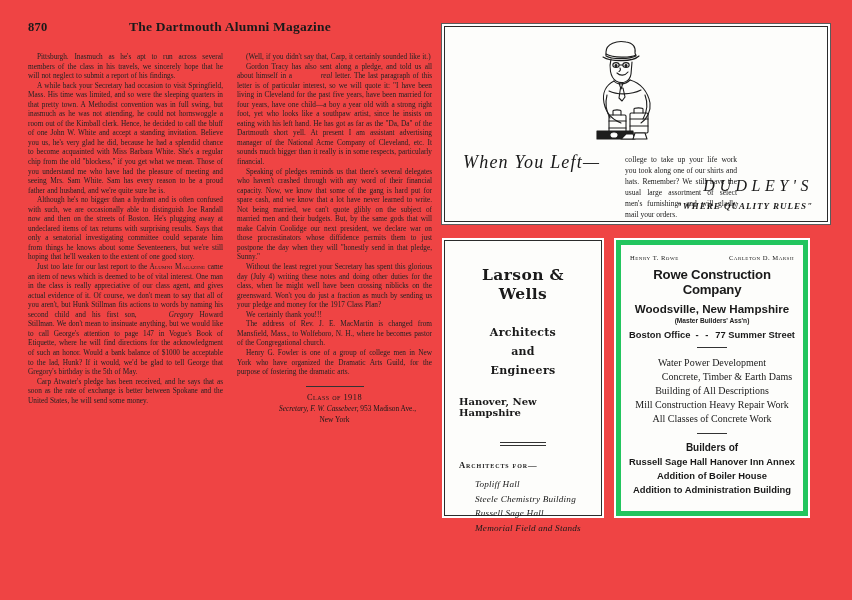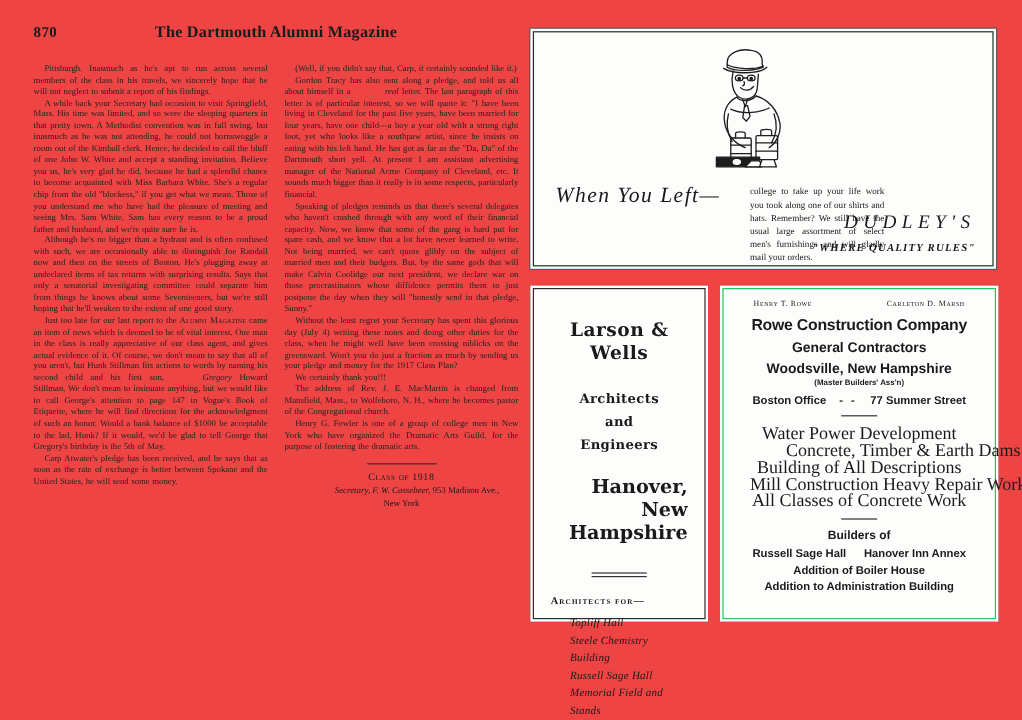--- a/index.html
+++ b/index.html
@@ -187,22 +187,22 @@
     letter-spacing: .4px;
     margin-bottom: 20px;
   }
   .larson-line {
     text-align: center;
     font-size: 11px;
     line-height: 19px;
     letter-spacing: .3px;
   }
   .larson-loc {
-    text-align: right;
-    font-size: 16px;
+    text-align: left;
+    font-size: 10px;
     margin-top: 16px;
     font-family: "DejaVu Serif", serif;
     font-weight: bold;
     letter-spacing: 0;
   }
   .mini-rule {
     width: 46px;
     height: 0;
     border-top: 1px solid #333;
     border-bottom: 1px solid #333;
@@ -224,26 +224,26 @@
   .larson-works li {
     font-style: italic;
     font-size: 9.2px;
     line-height: 14.5px;
     letter-spacing: .2px;
   }
 
   
   .ad-rowe {
     position: relative;
-    width: 228px;
+    width: 192px;
     height: 276px;
-    border: 1px solid #22c55e;
+    border: 5px solid #22c55e;
     box-shadow: 0 0 0 2px #fff, 0 0 0 2px #4a4a4a;
     box-sizing: border-box;
-    padding: 8px 22px;
+    padding: 8px 6px;
     background: #fdfdfb;
     font-family: "Liberation Sans", sans-serif;
   }
   .rowe-principals {
     display: flex;
     justify-content: space-between;
     font-size: 6.6px;
     font-variant: small-caps;
     letter-spacing: .5px;
     font-family: "Liberation Serif", serif;
@@ -285,21 +285,21 @@
   }
   .rowe-office .dash { letter-spacing: 2px; font-weight: bold; }
   .rowe-rule {
     width: 30px;
     height: 0;
     border-top: 1.2px solid #333;
     margin: 7px auto 8px auto;
   }
   .rowe-svc {
     font-family: "Liberation Serif", serif;
-    font-size: 15px;
+    font-size: 10px;
     line-height: 14px;
     text-align: center;
   }
   .rowe-svc div { white-space: nowrap; }
   .rowe-svc .ind1 { padding-left: 30px; }
   .rowe-builders {
     text-align: center;
     font-size: 10px;
     font-weight: bold;
     margin-bottom: 3px;
@@ -428,21 +428,20 @@
           <li>Memorial Field and Stands</li>
         </ul>
       </div>
 
       <div class="ad-rowe">
         <div class="rowe-principals">
           <span>Henry T. Rowe</span>
           <span>Carleton D. Marsh</span>
         </div>
         <div class="rowe-h1">Rowe Construction Company</div>
-        <div class="rowe-h2">General Contractors</div>
         <div class="rowe-h3">Woodsville, New Hampshire</div>
         <div class="rowe-assn">(Master Builders' Ass'n)</div>
         <div class="rowe-office">
           <span>Boston Office</span>
           <span class="dash">-      -</span>
           <span>77 Summer Street</span>
         </div>
         <div class="rowe-rule"></div>
         <div class="rowe-svc">
           <div>Water Power Development</div>

